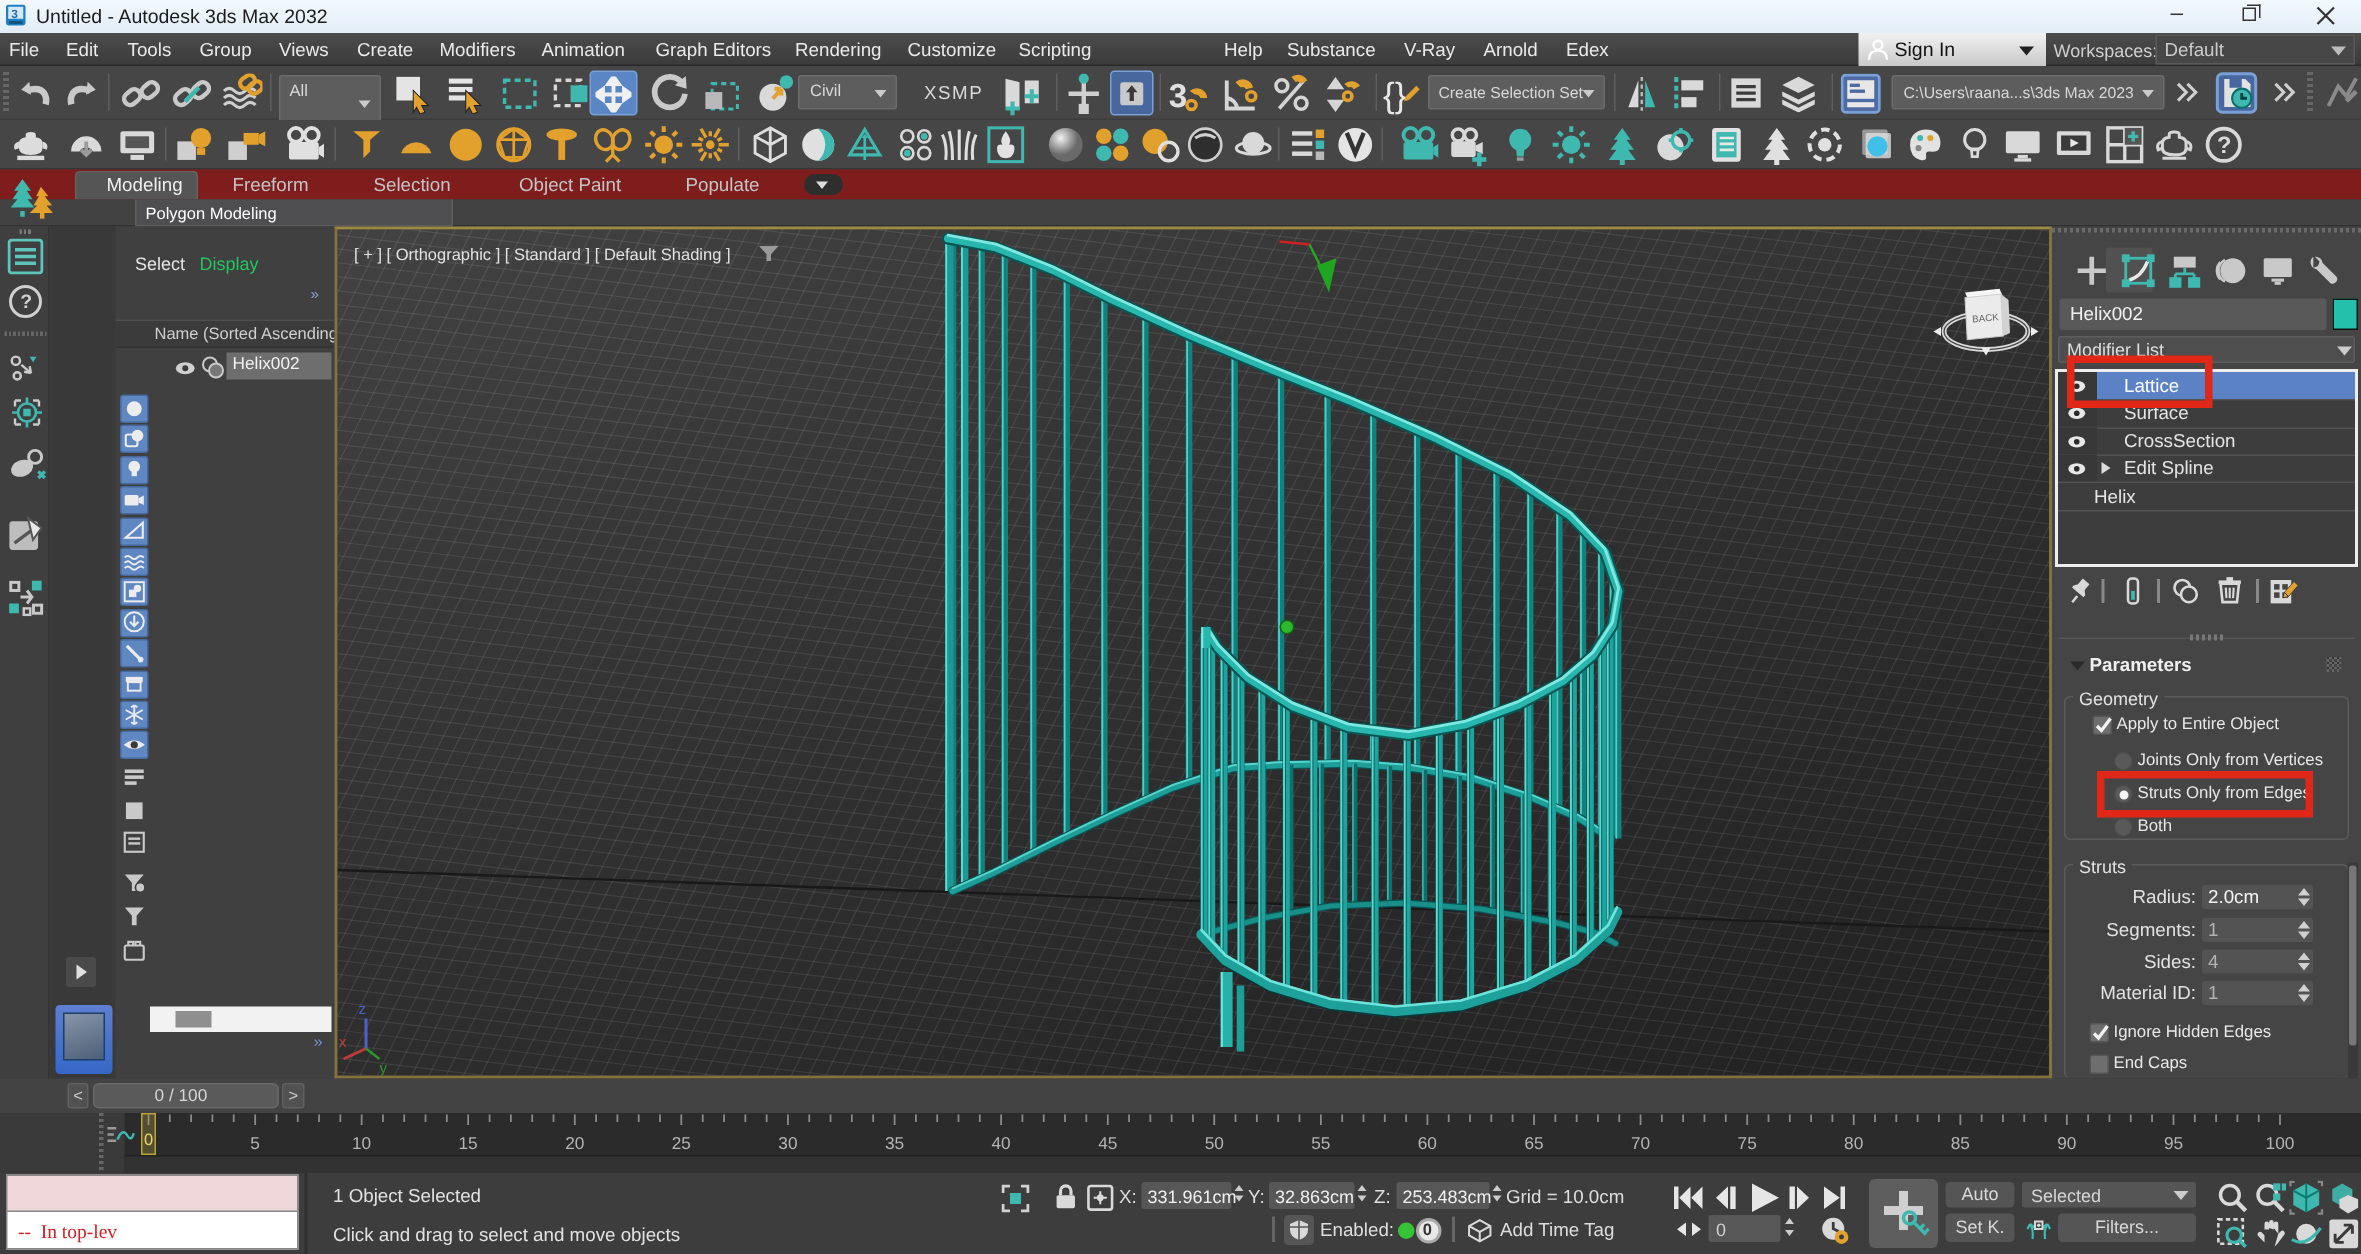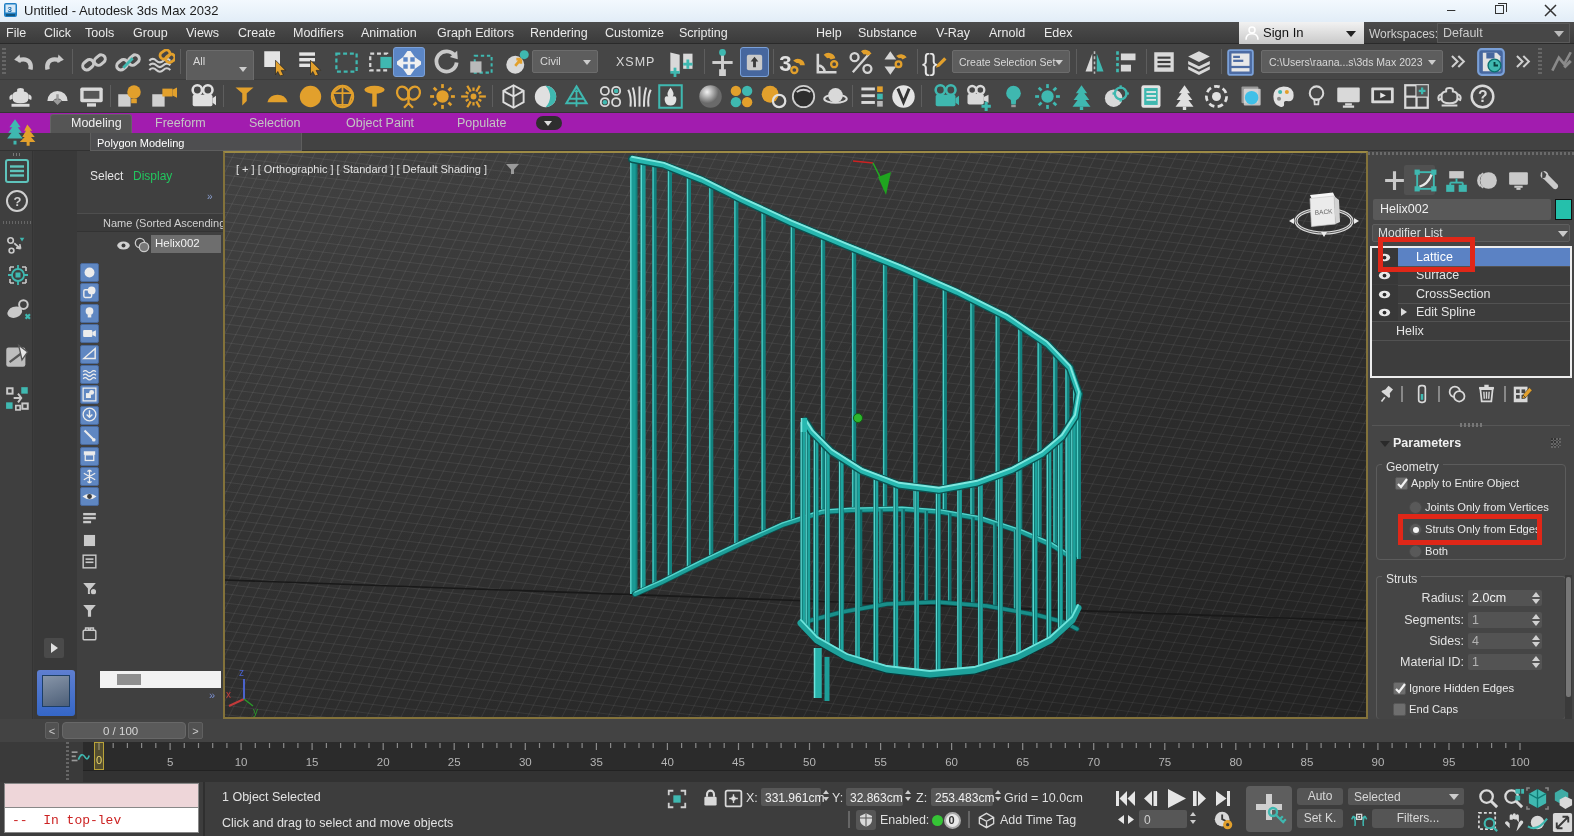--- a/index.html
+++ b/index.html
@@ -19,21 +19,21 @@
 <div class="tx" style="left:24px;top:3px;font-size:13px;color:#1c1c1c">Untitled - Autodesk 3ds Max 2032</div>
 <div class="tx" style="left:1447px;top:0px;font-size:15px;color:#333">–</div>
 <div class="ab" style="left:1495px;top:5px;width:9px;height:9px;border:1.3px solid #333"></div>
     <div class="ab" style="left:1498px;top:2.6px;width:9px;height:9px;border:1.3px solid #333;border-bottom:none;border-left:none"></div>
 <svg class="ab" style="left:1544px;top:4px" width="13" height="13">
       <path d="M1 1 L12 12 M12 1 L1 12" stroke="#333" stroke-width="1.5"></path>
     </svg>
 </div>
 <div class="ab" style="left:0;top:22px;width:1574px;height:22px;background:linear-gradient(#4c4c4c,#3b3b3b);border-bottom:1px solid #2a2a2a">
 <div class="tx" style="left:6px;top:4px;font-size:12.5px;color:#eaeaea">File</div>
-<div class="tx" style="left:44px;top:4px;font-size:12.5px;color:#eaeaea">Click</div>
+<div class="tx" style="left:44px;top:4px;font-size:12.5px;color:#eaeaea">Edit</div>
 <div class="tx" style="left:85px;top:4px;font-size:12.5px;color:#eaeaea">Tools</div>
 <div class="tx" style="left:133px;top:4px;font-size:12.5px;color:#eaeaea">Group</div>
 <div class="tx" style="left:186px;top:4px;font-size:12.5px;color:#eaeaea">Views</div>
 <div class="tx" style="left:238px;top:4px;font-size:12.5px;color:#eaeaea">Create</div>
 <div class="tx" style="left:293px;top:4px;font-size:12.5px;color:#eaeaea">Modifiers</div>
 <div class="tx" style="left:361px;top:4px;font-size:12.5px;color:#eaeaea">Animation</div>
 <div class="tx" style="left:437px;top:4px;font-size:12.5px;color:#eaeaea">Graph Editors</div>
 <div class="tx" style="left:530px;top:4px;font-size:12.5px;color:#eaeaea">Rendering</div>
 <div class="tx" style="left:605px;top:4px;font-size:12.5px;color:#eaeaea">Customize</div>
 <div class="tx" style="left:679px;top:4px;font-size:12.5px;color:#eaeaea">Scripting</div>
@@ -537,21 +537,21 @@
         <path d="M5 10 Q1 11 2.5 15 L5 14"></path>
         <path d="M19 10 Q23 11 21.5 15 L19 14"></path>
         <line x1="5" y1="20" x2="19" y2="20"></line>
       </g>
     </svg>
 <svg style="position:absolute;left:1469px;top:3px" width="27" height="27" viewBox="0 0 24 24">
       <circle cx="12" cy="12" r="9.6" fill="none" stroke="#d9d9d9" stroke-width="2.2"></circle>
       <text x="8" y="17" font-size="14" font-weight="bold" fill="#d9d9d9" font-family="Liberation Sans">?</text>
     </svg>
 </div>
-<div class="ab" style="left:0;top:113px;width:1574px;height:20px;background:#a21caf">
+<div class="ab" style="left:0;top:113px;width:1574px;height:20px;background:#7f1d1d">
 <div class="ab" style="left:50px;top:1px;width:82px;height:19px;background:#555;border:1px solid #646464;border-bottom:none;border-radius:3px 3px 0 0"></div>
 <div class="tx" style="left:71px;top:3px;font-size:12.5px;color:#f0f0f0">Modeling</div>
 <div class="tx" style="left:155px;top:3px;font-size:12.5px;color:#c4c4c4">Freeform</div>
 <div class="tx" style="left:249px;top:3px;font-size:12.5px;color:#c4c4c4">Selection</div>
 <div class="tx" style="left:346px;top:3px;font-size:12.5px;color:#c4c4c4">Object Paint</div>
 <div class="tx" style="left:457px;top:3px;font-size:12.5px;color:#c4c4c4">Populate</div>
 <div class="ab" style="left:536px;top:3px;width:26px;height:14px;background:#2e2e2e;border-radius:7px">
       <div class="ab" style="left:8px;top:5px;width:0;height:0;border-left:4.5px solid transparent;border-right:4.5px solid transparent;border-top:5px solid #ddd"></div>
     </div>
 </div>
@@ -1531,21 +1531,21 @@
       <text x="1449.0" y="24" font-size="11.5" fill="#b5b5b5" text-anchor="middle" font-family="Liberation Sans">95</text>
       <text x="1520.0" y="24" font-size="11.5" fill="#b5b5b5" text-anchor="middle" font-family="Liberation Sans">100</text>
     </svg>
 <div class="ab" style="left:94px;top:0;width:10px;height:28px;background:rgba(190,170,60,0.28);border:1.4px solid #b8a238"></div>
 <div class="tx" style="left:96px;top:12px;font-size:11px;color:#e8d46a">0</div>
 <div class="ab" style="left:83px;top:28px;width:1491px;height:12px;background:#323232;border-top:1px solid #222"></div>
 </div>
 <div class="ab" style="left:0;top:782px;width:1574px;height:54px;background:#3d3d3d">
 <div class="ab" style="left:4px;top:1px;width:195px;height:25px;background:#eed6d9;border:1px solid #888"></div>
 <div class="ab" style="left:4px;top:26px;width:195px;height:25px;background:#ffffff;border:1px solid #888;border-top:none"></div>
-<div class="tx" style="left:12px;top:31px;font-family:Liberation Mono, monospace;font-size:13px;color:#cc2222">--&nbsp; In top-lev</div>
+<div class="tx" style="left:12px;top:31px;font-family:Liberation Serif, serif;font-size:13px;color:#cc2222">--&nbsp; In top-lev</div>
 <div class="ab" style="left:203px;top:0;width:2px;height:54px;background:#2f2f2f"></div>
 <div class="tx" style="left:222px;top:8px;font-size:12.5px;color:#e2e2e2">1 Object Selected</div>
 <div class="tx" style="left:222px;top:34px;font-size:12.5px;color:#e2e2e2">Click and drag to select and move objects</div>
 <svg style="position:absolute;left:666px;top:6px" width="22" height="22" viewBox="0 0 24 24">
       <g fill="none" stroke="#d0d0d0" stroke-width="2">
         <path d="M3 8 L3 3 L8 3 M16 3 L21 3 L21 8 M21 16 L21 21 L16 21 M8 21 L3 21 L3 16"></path>
       </g>
       <rect x="8" y="8" width="8" height="8" fill="#3fb8b0"></rect>
     </svg>
 <svg style="position:absolute;left:700px;top:6px" width="21" height="21" viewBox="0 0 24 24">

